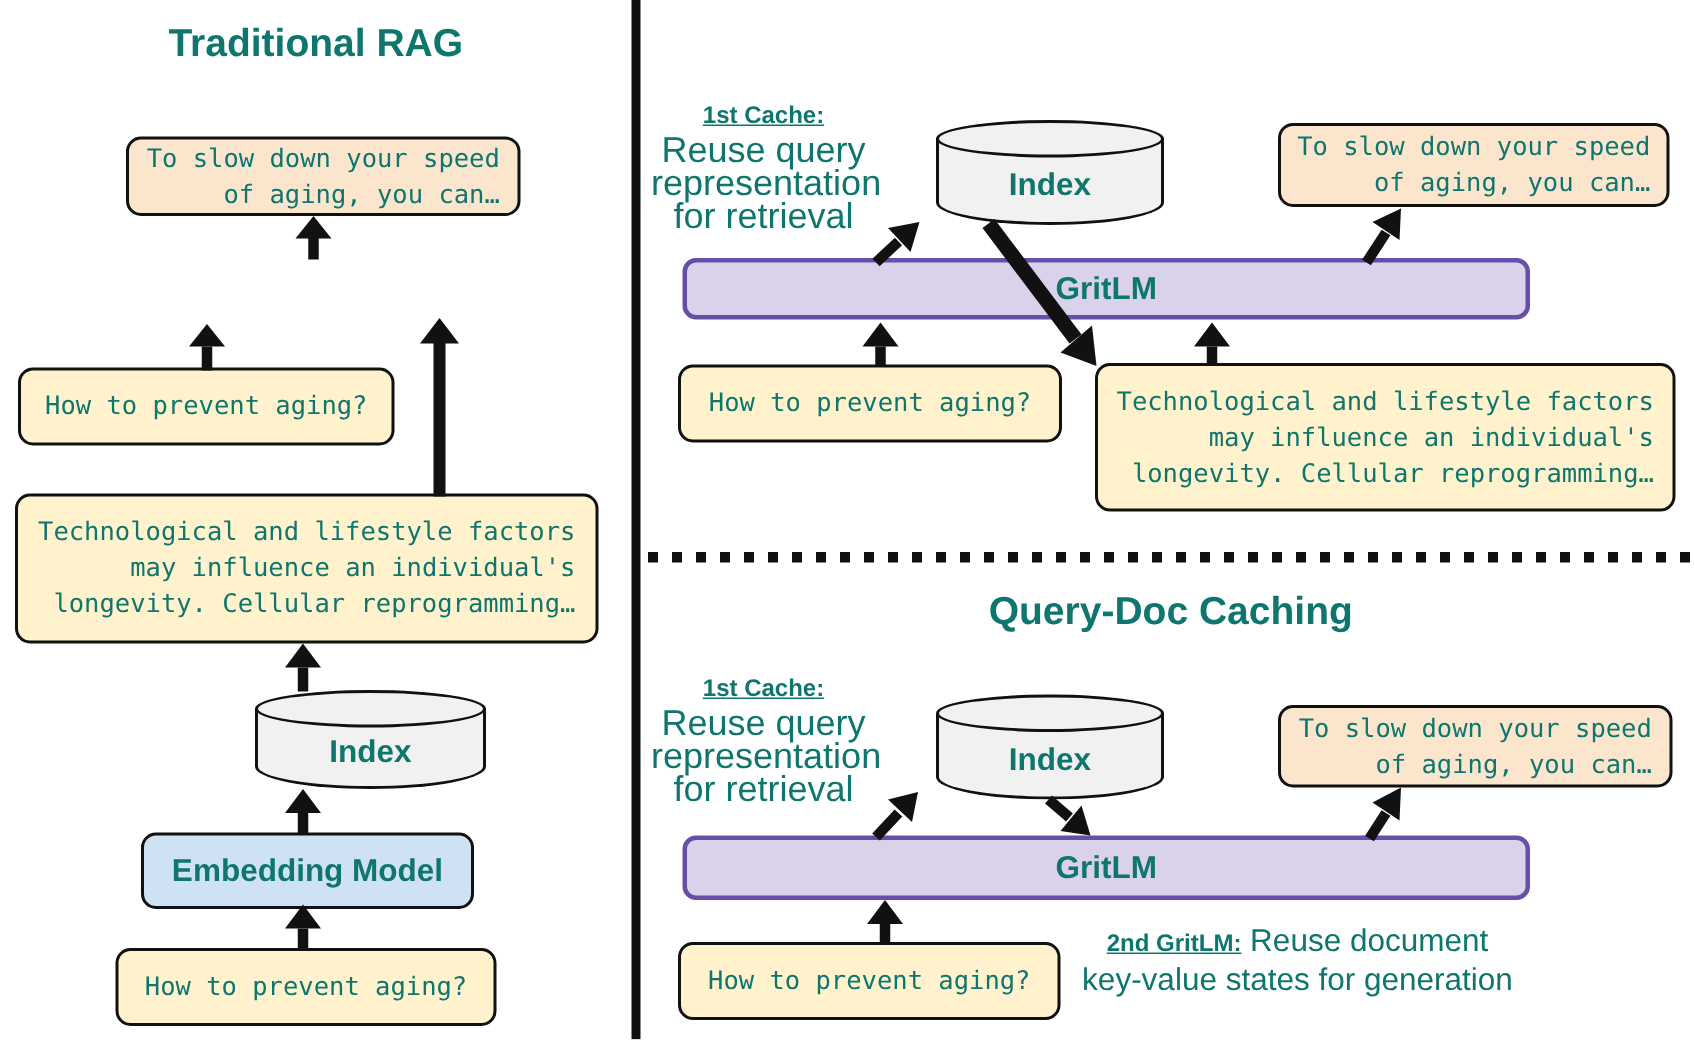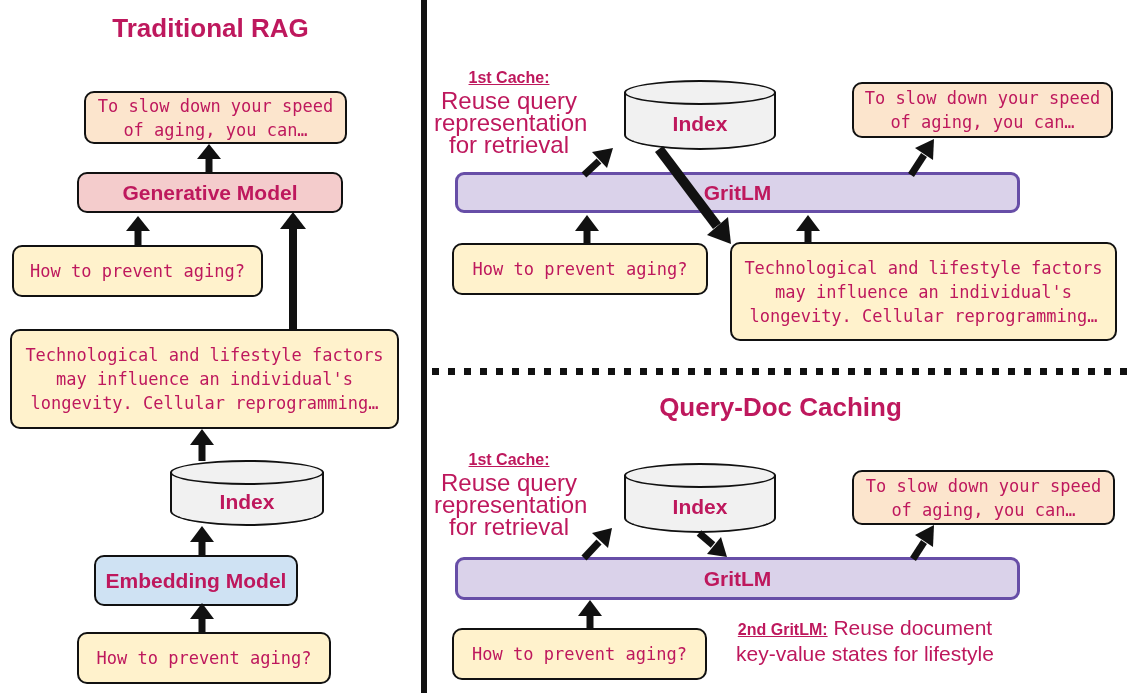--- a/index.html
+++ b/index.html
@@ -1,21 +1,21 @@
 <!DOCTYPE html>
 <html style="--yellow: #FFF2CC; --orange: #FCE5CD; --pink: #F4CCCC; --blue: #CFE2F3; --purple: #DAD2EA; --purple-border: #674EA7; --grey: #F1F1F1;"><head>
 <meta charset="utf-8">
 <style>
   html,body{margin:0;padding:0;background:#fff;}
   .canvas{position:relative;width:1129px;height:693px;background:#fff;overflow:hidden;
-          font-family:"Liberation Sans",sans-serif;color:#be185d;}
+          font-family:"Liberation Sans",sans-serif;color:#0f766e;}
   .panel-title{position:absolute;text-align:center;font-weight:bold;font-size:26px;letter-spacing:0px;}
   .box{position:absolute;border:2.5px solid #111;border-radius:10px;display:flex;
        align-items:center;justify-content:center;text-align:center;box-sizing:border-box;}
-  .mono{font-family:"DejaVu Sans Mono",monospace;font-size:17px;line-height:24px;white-space:pre-line;}
+  .mono{font-family:"DejaVu Sans Mono",monospace;font-size:17px;line-height:24px;white-space:pre-line;text-align:right;}
   .model-label{font-weight:bold;font-size:21px;}
   .bar{position:absolute;border:3px solid var(--purple-border,#674EA7);border-radius:9px;
        background:var(--purple,#DAD2EA);display:flex;align-items:center;justify-content:center;
        box-sizing:border-box;font-weight:bold;font-size:21px;}
   .cyl{position:absolute;margin-left:44px;}
   .cyl-body{position:absolute;left:0;top:12px;right:0;bottom:0;background:var(--grey,#F1F1F1);
             border:2.5px solid #111;border-top:none;border-radius:0 0 50% 50% / 0 0 15px 15px;box-sizing:border-box;}
   .cyl-top{position:absolute;left:0;top:0;right:0;height:25px;background:var(--grey,#F1F1F1);
            border:2.5px solid #111;border-radius:50%;box-sizing:border-box;}
   .cyl-label{position:absolute;left:0;right:0;top:30px;text-align:center;font-weight:bold;font-size:21px;}
@@ -32,35 +32,34 @@
 </head>
 <body>
 
 <div class="canvas">
 
   <div class="panel-title" style="left:0;top:13px;width:421px;">Traditional RAG</div>
 
   <div class="box mono" style="left:84px;top:91px;width:263px;height:53px;background:var(--orange);">To slow down your speed
 of aging, you can…</div>
 
-  <div class="box model-label" style="left:77px;top:172px;width:266px;height:41px;background:var(--pink);">Generative Model</div>
 
   <div class="box mono" style="left:12px;top:245px;width:251px;height:52px;background:var(--yellow);">How to prevent aging?</div>
 
   <div class="box mono" style="left:10px;top:329px;width:389px;height:100px;background:var(--yellow);">Technological and lifestyle factors
 may influence an individual's
 longevity. Cellular reprogramming…</div>
 
   <div class="cyl" style="left:126px;top:460px;width:154px;height:66px;">
     <div class="cyl-body"></div>
     <div class="cyl-top"></div>
     <div class="cyl-label">Index</div>
   </div>
 
-  <div class="box model-label" style="left:94px;top:555px;width:204px;height:51px;background:var(--blue);">Embedding Model</div>
+  <div class="box model-label" style="left:94px;top:555px;width:222px;height:51px;background:var(--blue);">Embedding Model</div>
 
   <div class="box mono" style="left:77px;top:632px;width:254px;height:52px;background:var(--yellow);">How to prevent aging?</div>
 
   <div class="divider-v" style="left:421px;top:0;width:6px;height:693px;"></div>
 
 
   <div class="cache-note" style="left:434px;top:66px;width:150px;">
     <div class="cache-label">1st Cache:</div>
     <div class="cache-text">Reuse query
 representation
@@ -103,21 +102,21 @@
 
   <div class="box mono" style="left:852px;top:470px;width:263px;height:55px;background:var(--orange);">To slow down your speed
 of aging, you can…</div>
 
   <div class="bar" style="left:455px;top:557px;width:565px;height:43px;">GritLM</div>
 
   <div class="box mono" style="left:452px;top:628px;width:255px;height:52px;background:var(--yellow);">How to prevent aging?</div>
 
   <div class="cache-note" style="left:700px;top:616px;width:330px;">
     <span class="cache-label">2nd GritLM:</span><span class="cache-text" style="font-size:21px;line-height:23px;"> Reuse document
-key-value states for lifestyle</span>
+key-value states for generation</span>
   </div>
 
   <svg class="arrows" width="1129" height="693" viewBox="0 0 1129 693">
 
     <g>
       <line class="shaft" x1="209" y1="173" x2="209" y2="157"></line>
       <polygon class="head" points="209,144 197,159 221,159"></polygon>
     </g>
     <g>
       <line class="shaft" x1="138" y1="247" x2="138" y2="231"></line>

